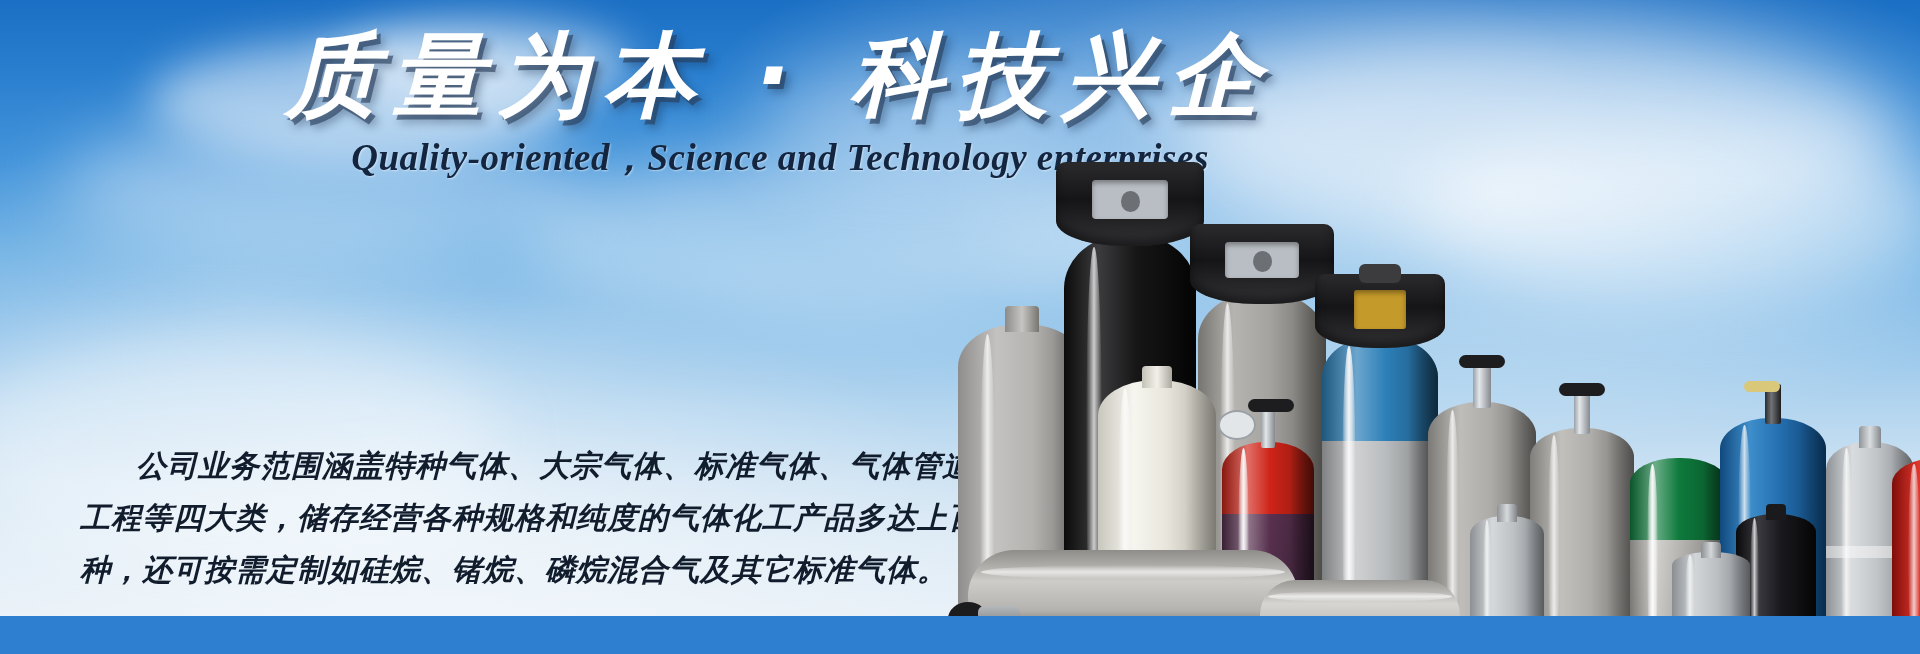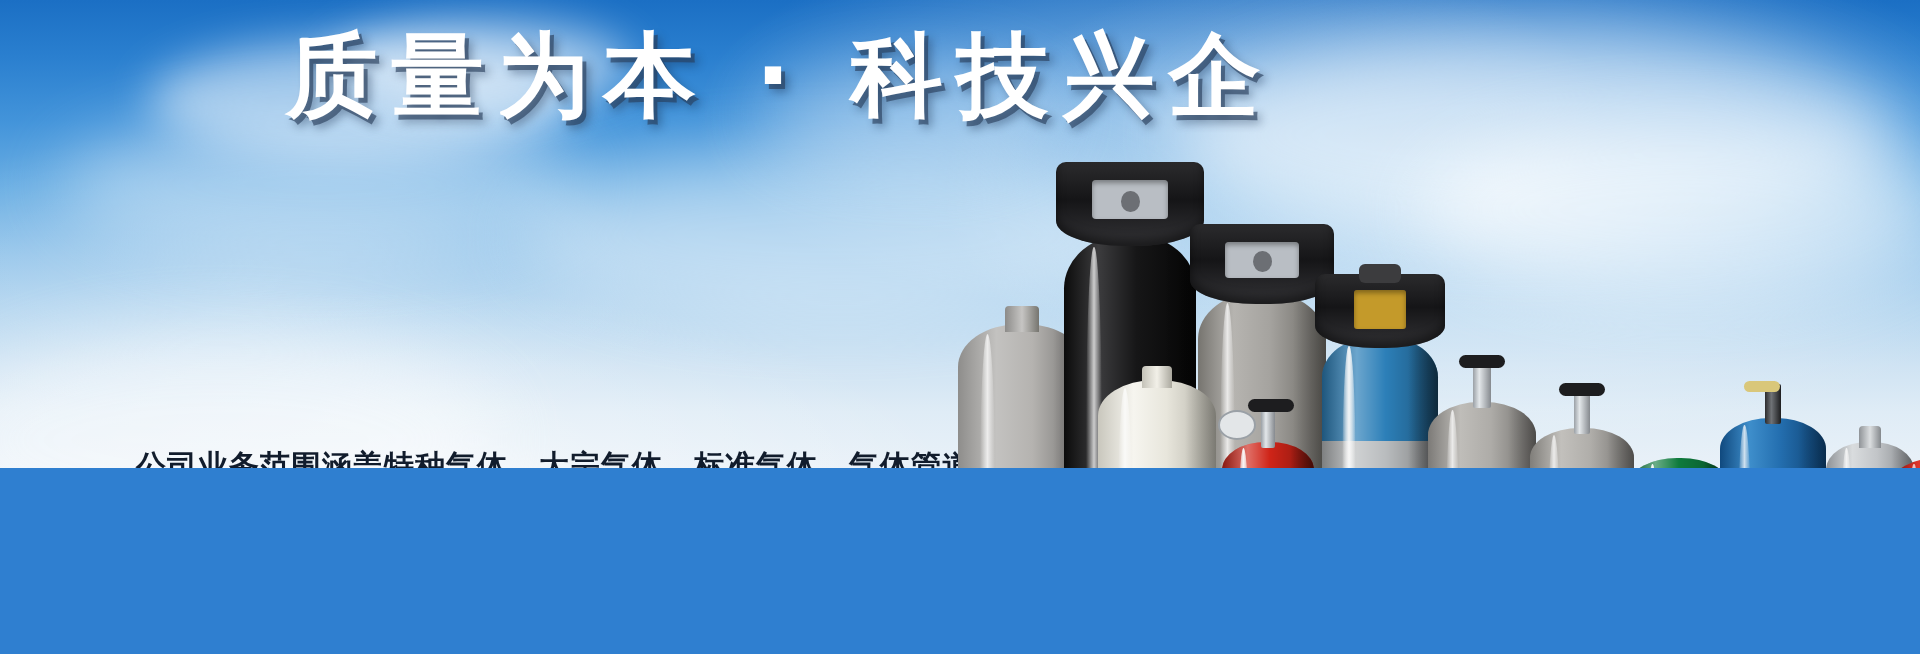--- a/index.html
+++ b/index.html
@@ -2,36 +2,37 @@
 <html><head>
 <meta charset="utf-8">
 <style>
   html,body{margin:0;padding:0;}
   body{
     width:1920px;height:654px;overflow:hidden;
     font-family:"Liberation Sans", sans-serif;
     background:#2f7fd0;
   }
   #banner{
-    position:relative;width:1920px;height:468px;overflow:hidden;
+    position:relative;width:1920px;height:616px;overflow:hidden;
     background:
       radial-gradient(ellipse 900px 420px at 1500px 190px, rgba(255,255,255,.55) 0%, rgba(255,255,255,0) 62%),
       radial-gradient(ellipse 700px 300px at 1150px 120px, rgba(255,255,255,.40) 0%, rgba(255,255,255,0) 65%),
       radial-gradient(ellipse 820px 340px at 420px 520px, rgba(255,255,255,.50) 0%, rgba(255,255,255,0) 68%),
       radial-gradient(ellipse 620px 250px at 250px 300px, rgba(255,255,255,.22) 0%, rgba(255,255,255,0) 70%),
       linear-gradient(180deg,
         #1b6fc4 0%,
         #2a7fcf 12%,
         #4394da 26%,
         #6aaee3 40%,
         #93c4ea 54%,
         #b3d5ef 66%,
         #cfe3f3 78%,
         #dfecf6 88%,
         #e9f1f8 100%);
+    font-style: italic;
   }
 
   
   .cloud{position:absolute;border-radius:50%;background:#ffffff;filter:blur(22px);pointer-events:none;}
   .cloud.soft{filter:blur(34px);}
 
   
   #headline{
     position:absolute;left:0;top:24px;width:1560px;text-align:center;
     font-family:"DejaVu Sans","Liberation Sans",sans-serif;
@@ -111,20 +112,21 @@
   <div class="cloud" style="left:150px;top:40px;width:420px;height:120px;opacity:.50;"></div>
   <div class="cloud soft" style="left:60px;top:110px;width:520px;height:150px;opacity:.35;"></div>
   <div class="cloud" style="left:330px;top:20px;width:300px;height:90px;opacity:.55;"></div>
   <div class="cloud soft" style="left:520px;top:150px;width:640px;height:170px;opacity:.40;"></div>
   <div class="cloud soft" style="left:1180px;top:30px;width:720px;height:210px;opacity:.52;"></div>
   <div class="cloud soft" style="left:1420px;top:120px;width:520px;height:180px;opacity:.45;"></div>
   <div class="cloud soft" style="left:-60px;top:330px;width:560px;height:220px;opacity:.38;"></div>
   <div class="cloud soft" style="left:760px;top:60px;width:300px;height:110px;opacity:.30;"></div>
 
   <div id="headline">质量为本 · 科技兴企</div>
+  <div id="subhead">Quality-oriented，Science and Technology enterprises</div>
 
 
   <div id="para">
     <span class="ln indent">公司业务范围涵盖特种气体、大宗气体、标准气体、气体管道</span>
     <span class="ln">工程等四大类，储存经营各种规格和纯度的气体化工产品多达上百</span>
     <span class="ln">种，还可按需定制如硅烷、锗烷、磷烷混合气及其它标准气体。</span>
   </div>
 
   <div id="photo">
 

